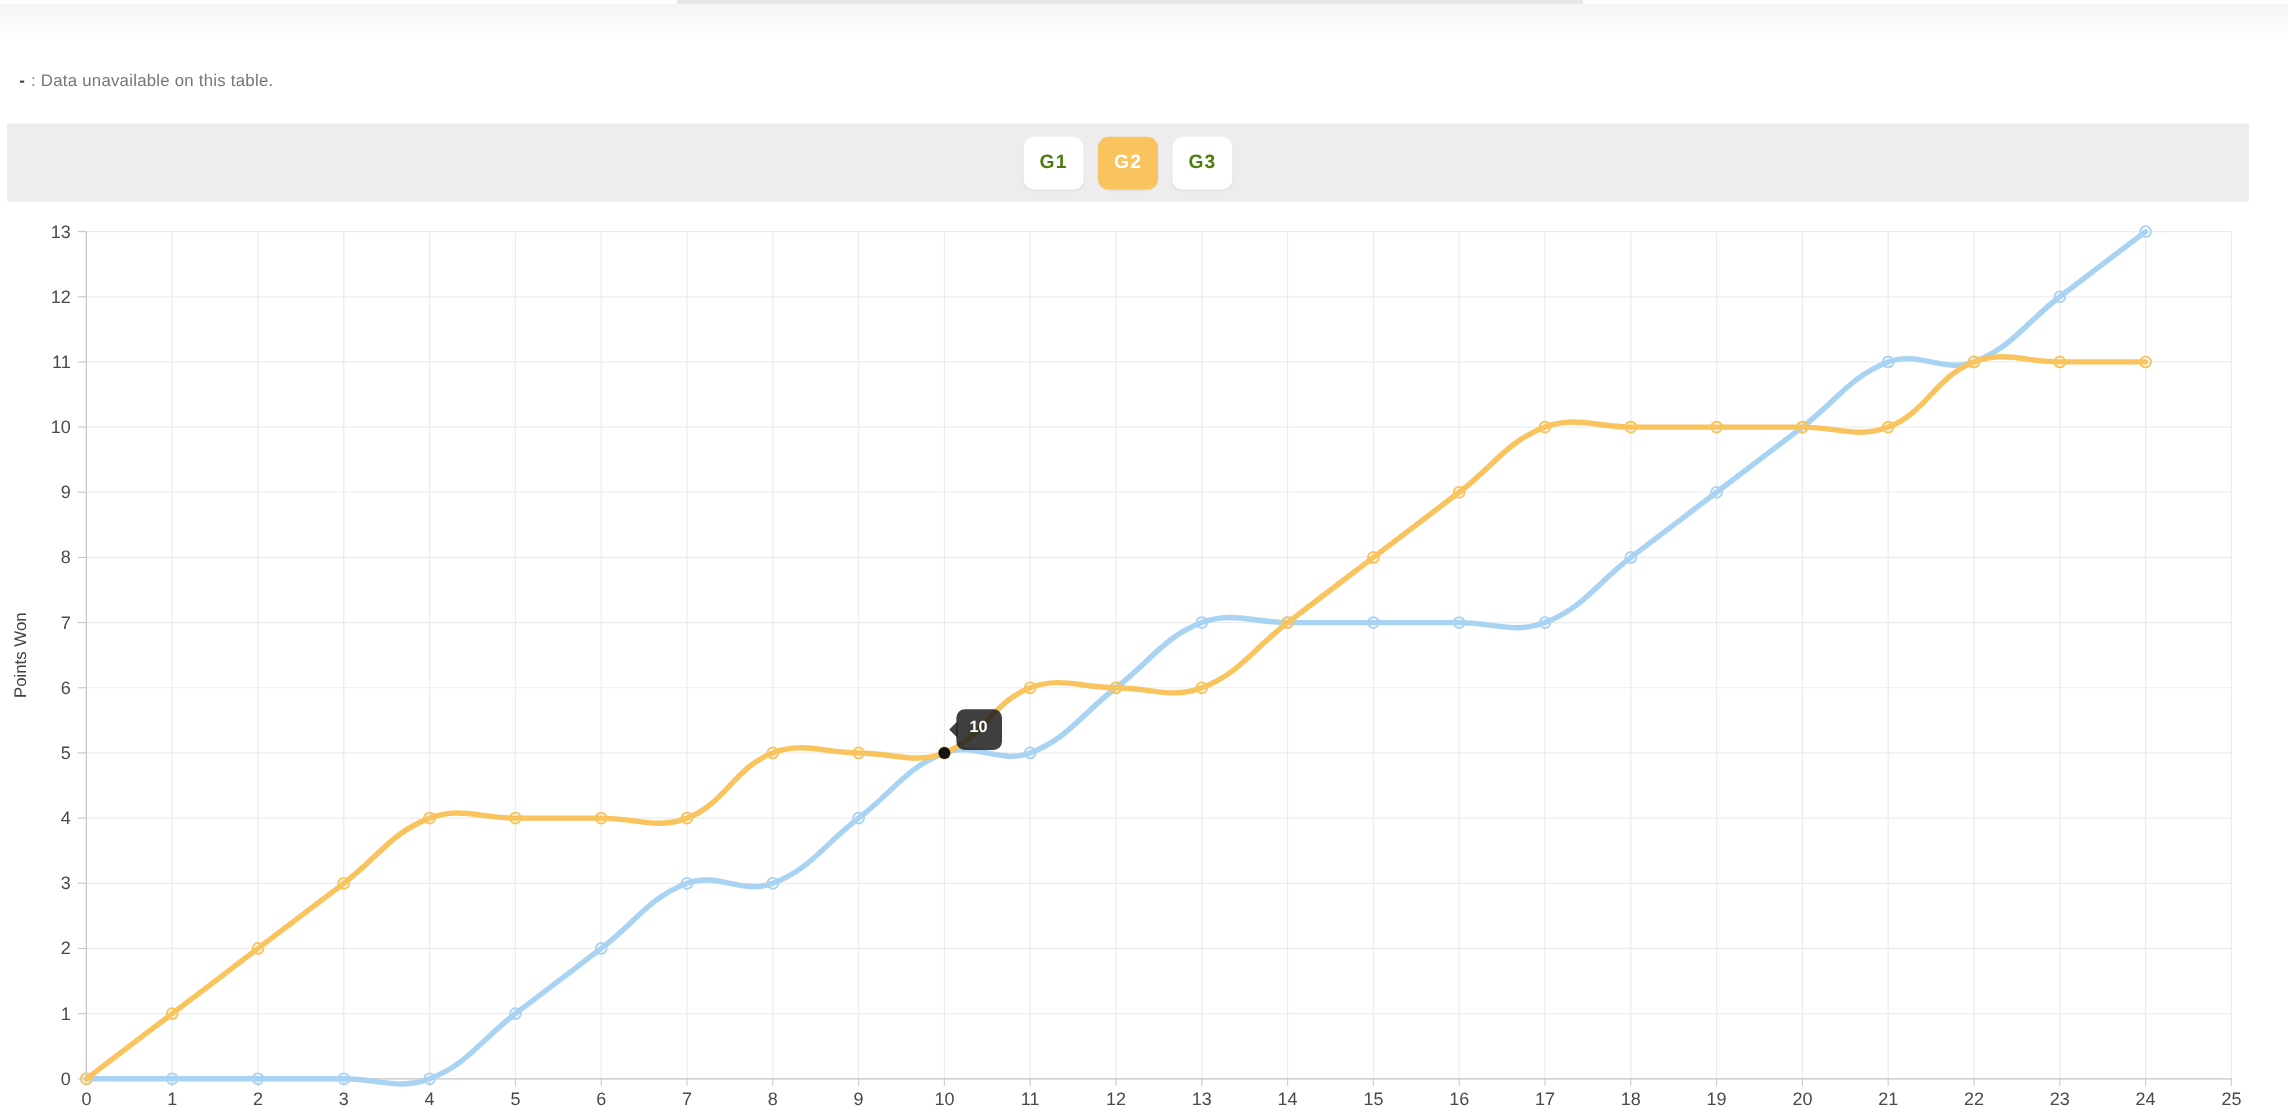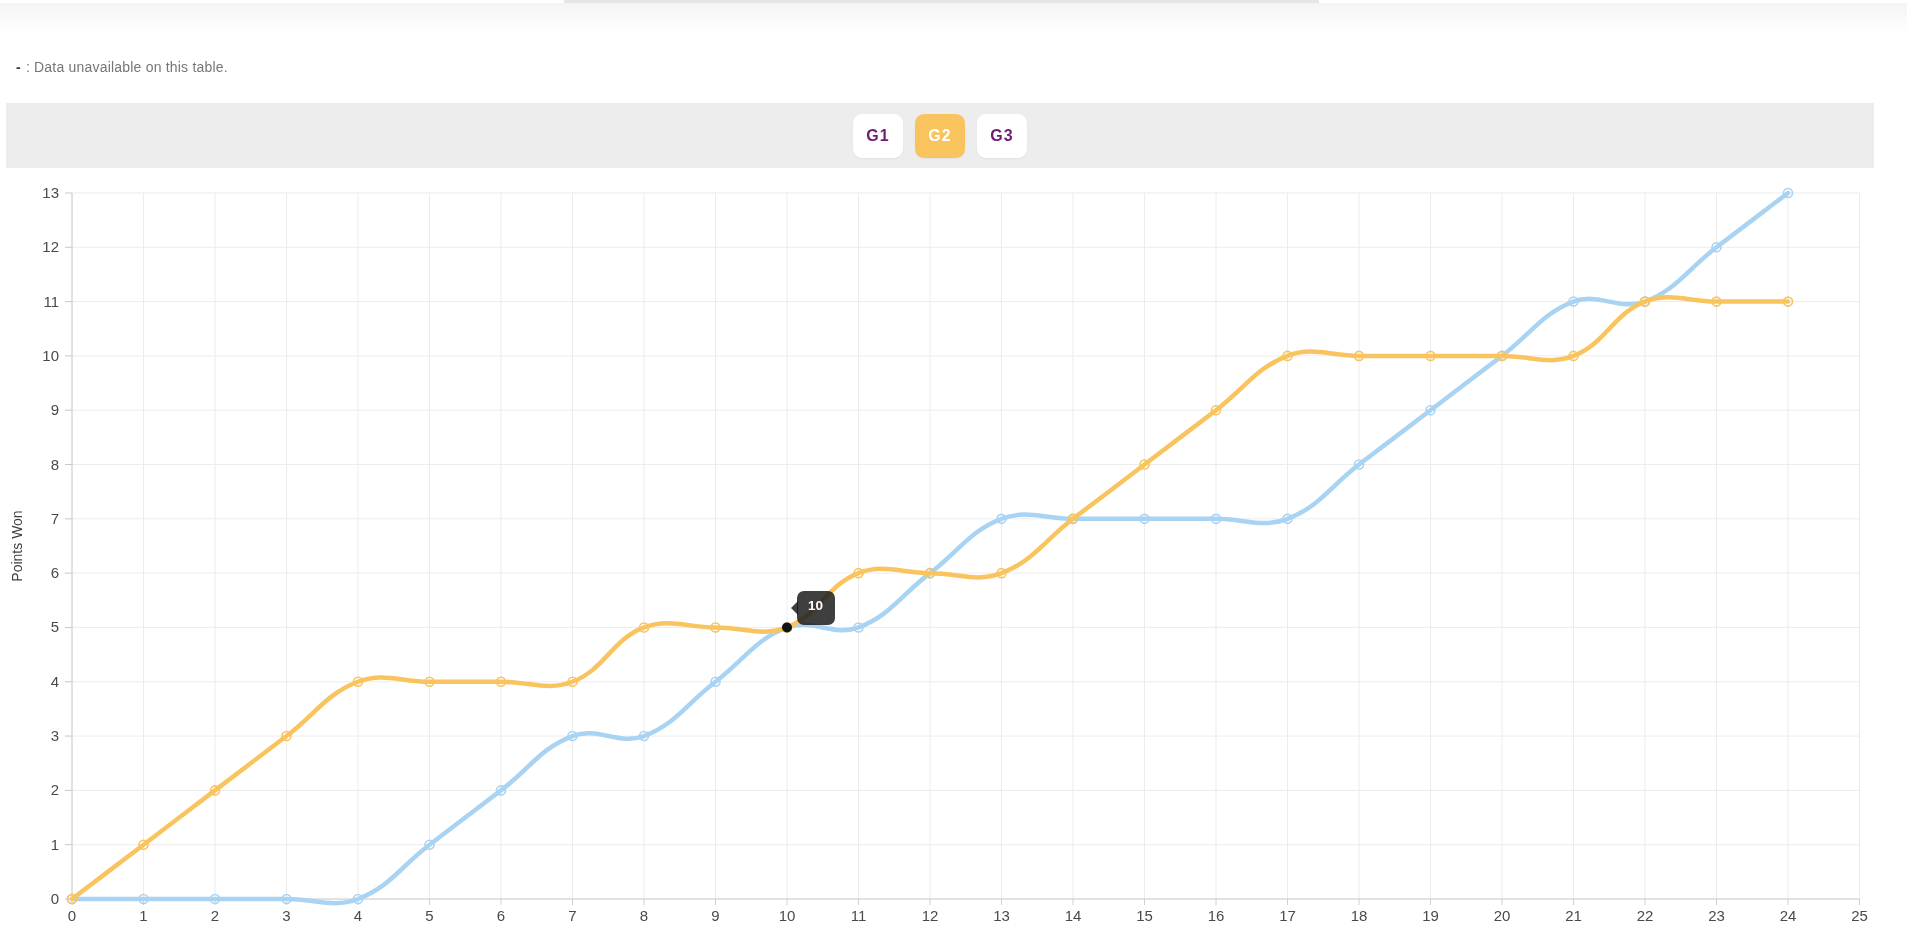--- a/index.html
+++ b/index.html
@@ -9,21 +9,21 @@
   }
   .top-strip{position:absolute;left:564px;top:0;width:755px;height:3px;background:#e6e6e6;}
   .top-shadow{position:absolute;left:0;top:3px;width:1907px;height:30px;
     background:linear-gradient(rgba(0,0,0,0.045),rgba(0,0,0,0));pointer-events:none;}
   .note{position:absolute;left:16px;top:37px;font-size:14px;color:#767676;letter-spacing:.2px;margin-top:22px;}
   .note .dash{font-weight:700;color:#3a3a3a;margin-right:5px;}
   .tabbar{position:absolute;left:6px;top:103px;width:1868px;height:65px;background:#ededed;
     display:flex;align-items:center;justify-content:center;gap:12px;}
   .tab{width:50px;height:44px;border:none;border-radius:9px;background:#ffffff;
     font-family:"Liberation Sans",sans-serif;font-size:16px;font-weight:600;letter-spacing:1px;
-    color:#701a75;cursor:pointer;box-shadow:0 1px 2px rgba(0,0,0,0.05);}
+    color:#4d7c0f;cursor:pointer;box-shadow:0 1px 2px rgba(0,0,0,0.05);}
   .tab.active{color:#ffffff;}
   .chart{position:absolute;left:0;top:0;width:1907px;height:930px;}
   #chart-svg{position:absolute;left:0;top:0;}
   svg text{font-family:"Liberation Sans",sans-serif;}
   .ylabel{position:absolute;left:17px;top:546px;transform:translate(-50%,-50%) rotate(-90deg);
     font-size:14px;color:#3f3f3f;white-space:nowrap;}
   .tooltip{position:absolute;left:797px;top:591px;background:rgba(26,26,26,0.84);
     border-radius:7px;padding:7px 12px 8px 9px;color:#fff;font-size:13.5px;z-index:5;white-space:nowrap;}
   .tt-caret{position:absolute;left:-6px;top:50%;transform:translateY(-50%);width:0;height:0;
     border-top:7px solid transparent;border-bottom:7px solid transparent;

